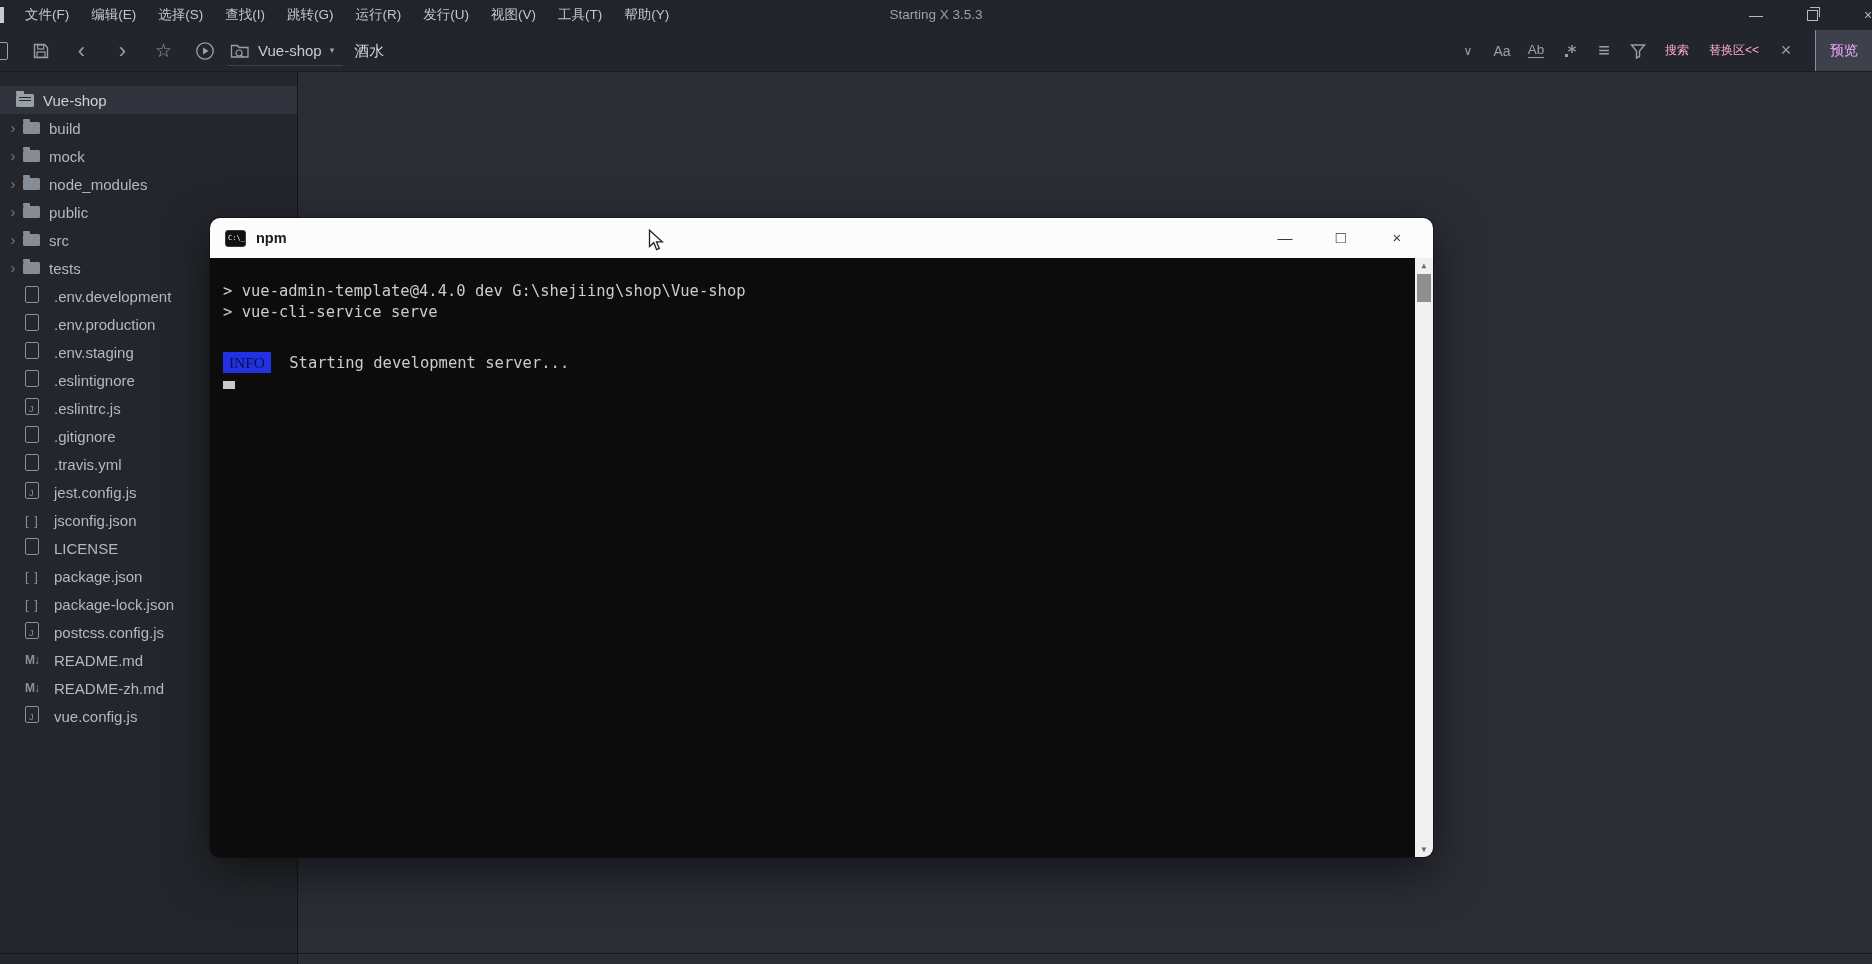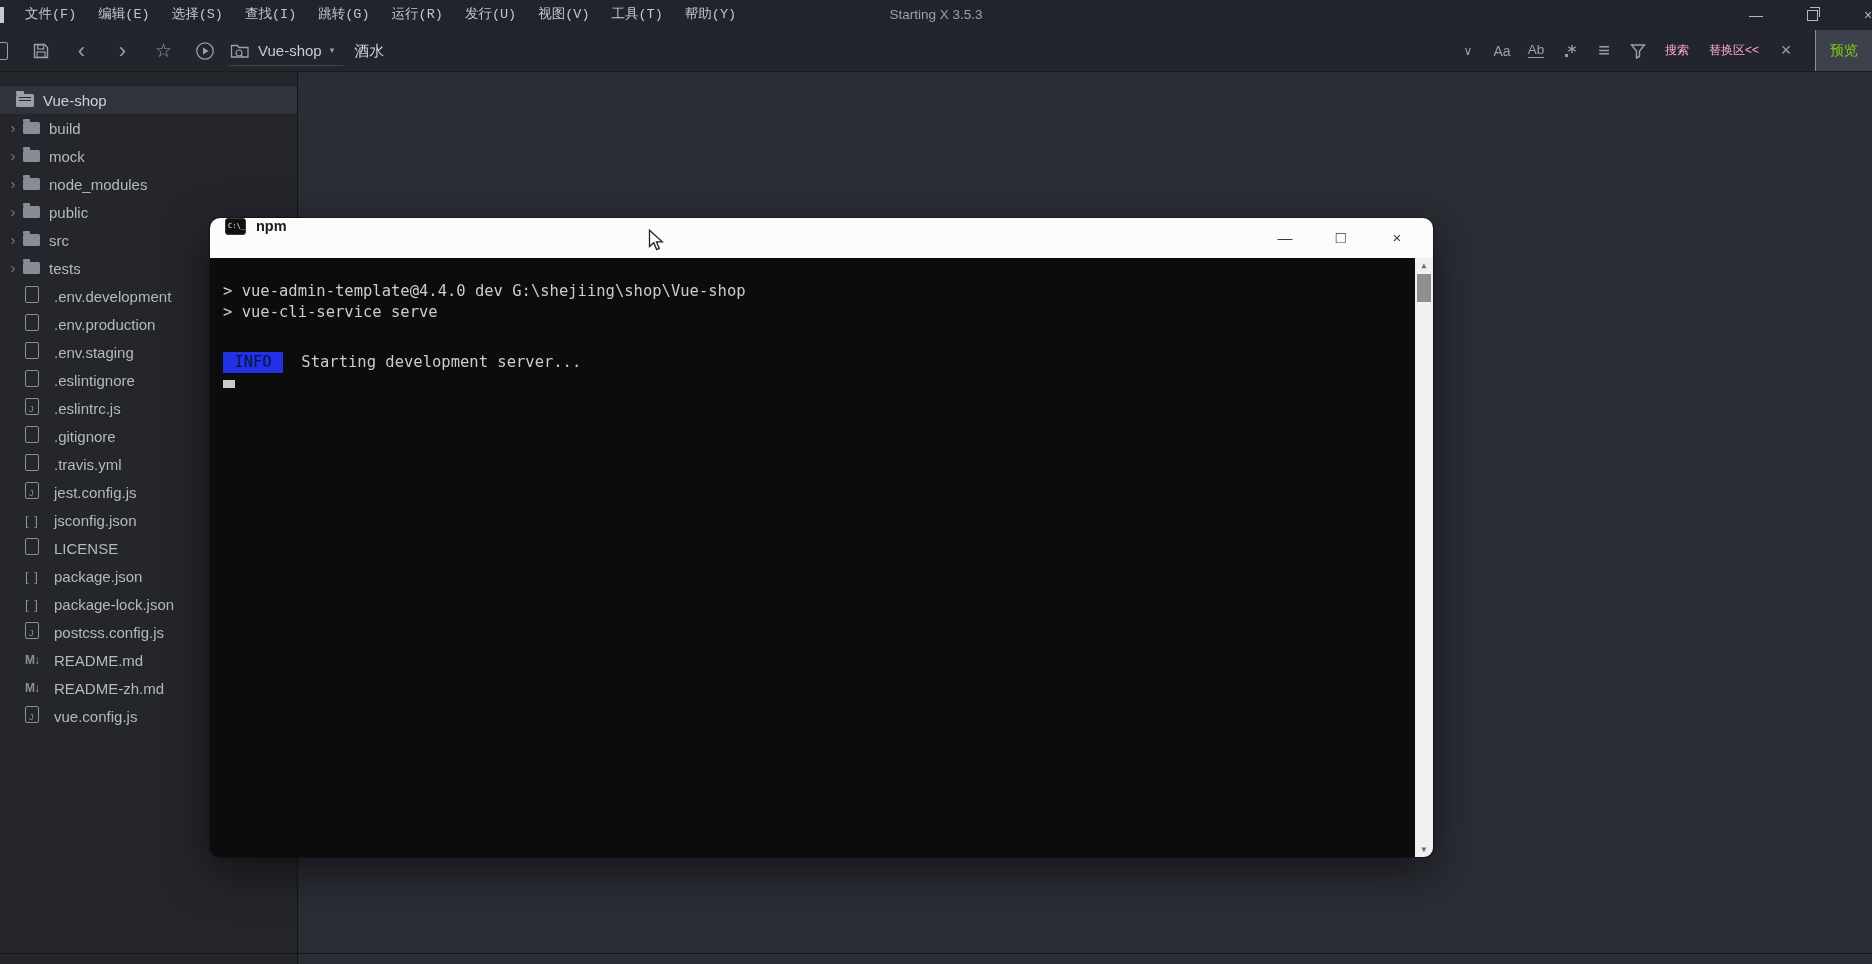--- a/index.html
+++ b/index.html
@@ -2,21 +2,21 @@
 <html><head>
 <meta charset="utf-8">
 <style>
   html,body{margin:0;padding:0;background:#17181c;}
   .app{position:relative;width:1872px;height:964px;background:#2b2d35;overflow:hidden;
        font-family:"Liberation Sans",sans-serif;-webkit-font-smoothing:antialiased;}
 
   
   .titlebar{height:30px;background:#22242b;display:flex;align-items:center;position:relative;}
   .logo-sliver{position:absolute;left:0;top:7px;width:4px;height:16px;background:#c6cad1;}
-  .menubar{display:flex;margin-left:14px;font-family:Liberation Mono, monospace;}
+  .menubar{display:flex;margin-left:14px;}
   .menu-item{padding:0 11px;font-size:13.5px;color:#c2c6cd;line-height:30px;cursor:default;}
   .app-title{position:absolute;left:50%;transform:translateX(-50%);line-height:30px;
              font-size:13.5px;color:#9ba1aa;}
   .win-controls{position:absolute;right:-24px;top:0;display:flex;}
   .wbtn{width:56px;text-align:center;line-height:30px;color:#b4bac2;font-size:14px;}
   .ico-restore{display:inline-block;width:9px;height:9px;border:1px solid #b4bac2;position:relative;top:1px;}
   .ico-restore::before{content:"";position:absolute;left:2px;top:-4px;width:9px;height:9px;
                        border:1px solid #b4bac2;border-bottom:none;border-left:none;}
 
   
@@ -32,21 +32,21 @@
   .project-selector{display:flex;align-items:center;gap:8px;margin-left:3px;height:30px;
                     border-bottom:1px solid #3f434c;padding:0 9px 0 2px;}
   .project-label{font-size:15px;color:#c7cbd1;}
   .caret-down{font-size:9px;color:#9aa0a8;}
   .tab-active{margin-left:11px;font-size:15px;color:#d2d5da;line-height:41px;}
   .tb-right{margin-left:auto;display:flex;align-items:center;height:100%;}
   .tb-icon.sm{width:34px;}
   .tb-text{font-size:12px;color:#f9a8d4;padding:0 10px;}
   .tb-ab{font-size:13.5px;color:#9aa0a8;border-bottom:1px solid #9aa0a8;line-height:14px;}
   .preview-tab{height:100%;display:flex;align-items:center;padding:0 14px;margin-left:12px;
-               background:#3d414b;border-left:1px solid #8b9097;color:#84cc16;font-size:14px;}
+               background:#3d414b;border-left:1px solid #8b9097;color:#f0abfc;font-size:14px;}
 
   
   .main{display:flex;height:892px;}
   .sidebar{width:297px;background:#24262c;border-right:1px solid #141619;overflow:hidden;}
   .tree-root{height:28px;display:flex;align-items:center;padding-left:16px;background:#30333c;
              color:#cdd0d6;font-size:15px;margin-top:14px;}
   .tree-row{height:28px;display:flex;align-items:center;font-size:15px;color:#b4b8c0;}
   .caret{width:14px;margin-left:6px;text-align:center;color:#767c86;font-size:15px;line-height:14px;}
   .ico-folder{display:inline-block;width:17px;height:12px;background:#878d96;border-radius:1.5px;
               position:relative;margin-left:3px;}
@@ -67,34 +67,34 @@
   .ico-md{color:#8a909a;font-weight:bold;font-size:12px;letter-spacing:-1px;}
   .tree-label{margin-left:9px;}
   .tree-row .tree-label{margin-left:9px;}
   .editor{flex:1;background:#2b2d35;}
   .bottom-line{position:absolute;left:0;top:953px;width:1872px;height:1px;background:#15171c;}
 
   
   .term-window{position:absolute;left:210px;top:218px;width:1223px;height:639px;
                border-radius:10px 10px 9px 9px;overflow:hidden;
                box-shadow:0 14px 48px rgba(0,0,0,.55),0 0 0 1px rgba(0,0,0,.35);}
-  .term-titlebar{height:40px;background:#fcfcfc;display:flex;padding-left:15px;gap:10px;}
+  .term-titlebar{height:40px;background:#fcfcfc;display:flex;align-items:center;padding-left:15px;gap:10px;}
   .npm-ico{width:21px;height:17px;background:#101010;border:1px solid #3a3a3a;border-radius:3px;
            color:#ececec;font-size:7px;line-height:15px;padding-left:2px;box-sizing:border-box;
            font-family:"DejaVu Sans Mono",monospace;}
   .term-title{font-size:14.5px;color:#1b1b1b;font-weight:bold;}
   .term-controls{margin-left:auto;display:flex;margin-right:8px;}
   .tbtn{width:56px;text-align:center;line-height:40px;color:#3a3a3a;font-size:15px;}
   .tbtn.max{font-size:17px;}
   .term-body{position:relative;height:599px;background:#0c0c0c;box-sizing:border-box;
              font-family:"DejaVu Sans Mono",monospace;font-size:15.5px;color:#cccccc;
              padding:23px 30px 0 13px;}
   .t-line{line-height:21px;min-height:21px;white-space:pre;}
   .t-line.info{margin-top:8px;}
-  .badge{display:inline-block;padding:0 2px;margin-right:9px;}
+  .badge{display:inline-block;padding:0 2px;margin-right:9px;font-family:Liberation Serif, serif;}
   .t-cursor{display:block;width:12px;height:8px;background:#cacaca;margin-top:7px;}
   .term-scroll{position:absolute;right:0;top:0;width:18px;height:100%;background:#f0f0f0;
                display:flex;flex-direction:column;align-items:center;}
   .scroll-up,.scroll-down{font-size:8px;color:#6a6a6a;height:15px;line-height:15px;}
   .scroll-thumb{width:14px;height:28px;background:#8f8f8f;margin-top:1px;}
   .scroll-down{margin-top:auto;}
 
   .mouse{position:absolute;left:648px;top:229px;z-index:60;}
 </style>
 </head>

